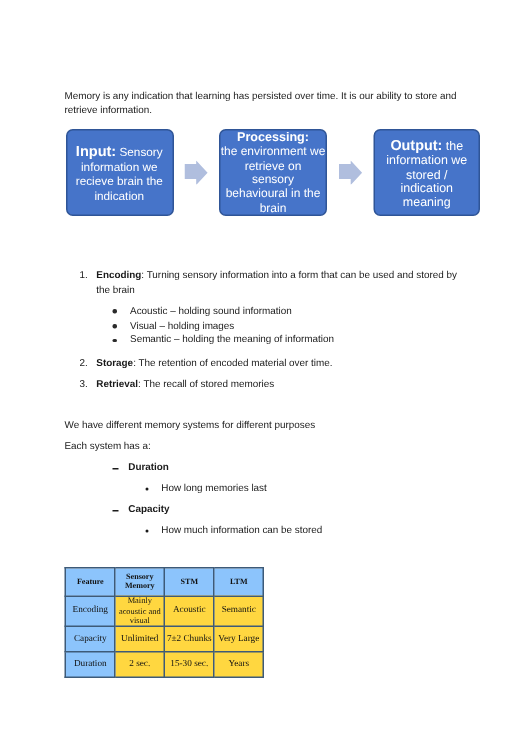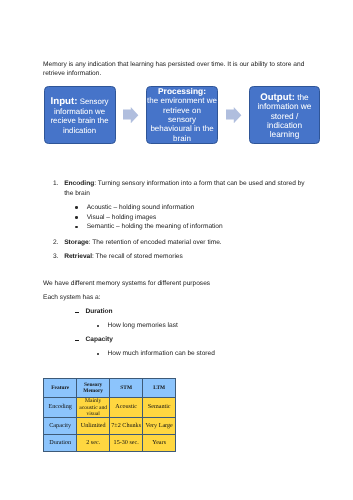--- a/index.html
+++ b/index.html
@@ -71,21 +71,21 @@
       <div class="bl">behavioural in the</div>
       <div class="bl">brain</div>
     </div>
   </div>
   <div class="box" id="box3">
     <div class="inner">
       <div class="bl"><b>Output:</b><span> the</span></div>
       <div class="bl">information we</div>
       <div class="bl">stored /</div>
       <div class="bl">indication</div>
-      <div class="bl">learning</div>
+      <div class="bl">meaning</div>
     </div>
   </div>
 
   <svg class="arrow" id="arrow1" viewBox="0 0 154 163">
       <path d="M0 24 L78 24 L78 0 L154 81.5 L78 163 L78 124 L0 124 Z" fill="#b0bede"></path>
     </svg>
   <svg class="arrow" id="arrow2" viewBox="0 0 154 163">
       <path d="M0 24 L78 24 L78 0 L154 81.5 L78 163 L78 124 L0 124 Z" fill="#b0bede"></path>
     </svg>
 

